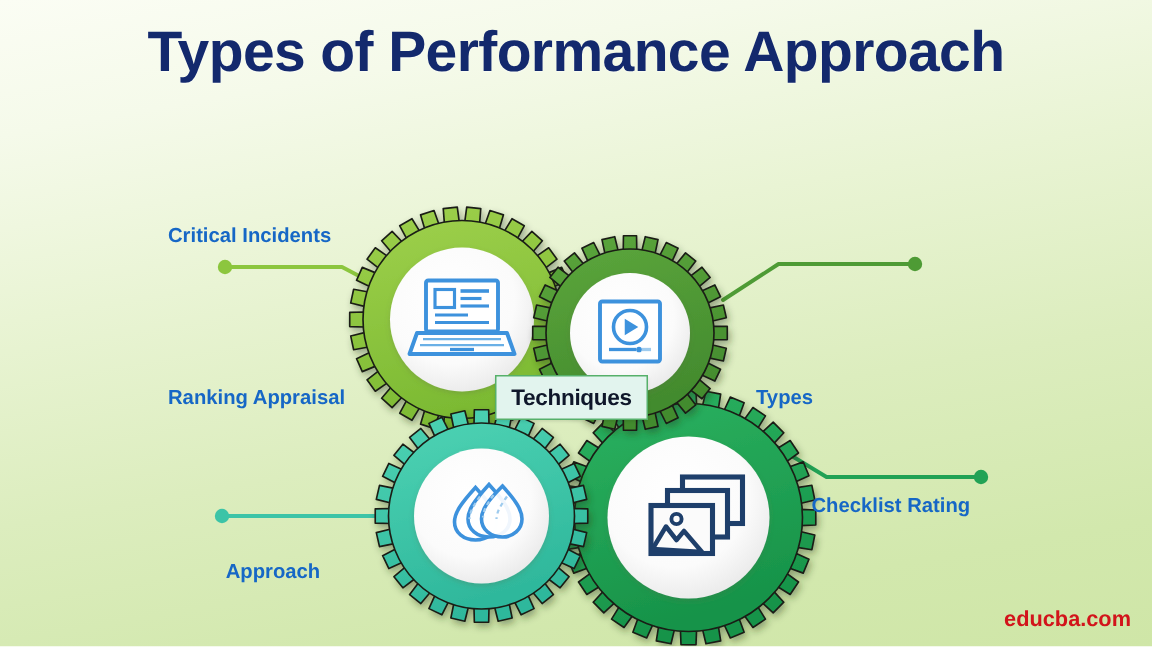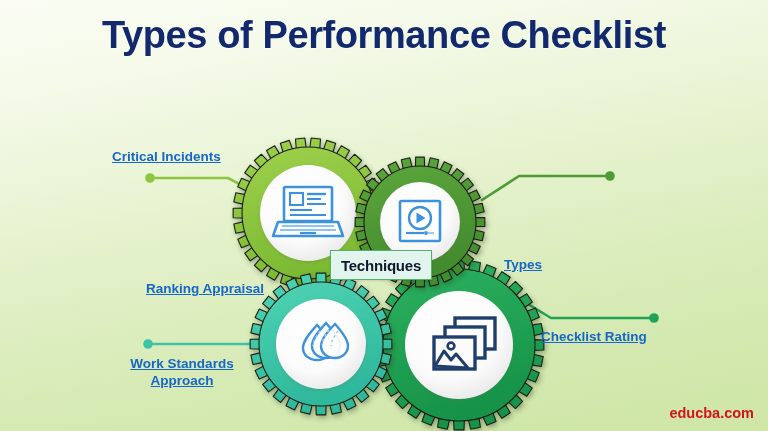--- a/index.html
+++ b/index.html
@@ -47,27 +47,26 @@
 
   
   .lbl {
     position: absolute;
     color: #1667c6;
     font-weight: bold;
     font-size: 13.5px;
     line-height: 17px;
     font-family: "Liberation Sans", sans-serif;
     white-space: nowrap;
-    text-decoration: underline;
   }
   .lbl.two-line { white-space: normal; text-align: center; }
 
   #lbl-critical      { left: 112px; top: 148px; }
   #lbl-graphic       { left: 500px; top: 148px; }
-  #lbl-ranking       { left: 112px; top: 280px; margin-left: 34px; }
+  #lbl-ranking       { left: 112px; top: 256px; }
   #lbl-mbos          { left: 504px; top: 256px; }
   #lbl-work          { left: 118px; top: 355px; width: 128px; }
   #lbl-checklist     { left: 541px; top: 328px; }
 
   
   #techniques-badge {
     position: absolute;
     left: 330px;
     top: 250px;
     width: 102px;
@@ -98,21 +97,21 @@
     font-weight: bold;
     font-size: 14.5px;
     font-family: "Liberation Sans", sans-serif;
   }
 </style>
 </head>
 <body>
 
 <div id="stage">
 
-  <div id="title">Types of Performance Checklist</div>
+  <div id="title">Types of Performance Approach</div>
 
   <svg id="diagram" viewBox="0 0 768 431">
     <defs>
       <radialGradient id="hubGrad" cx="42%" cy="36%" r="72%">
         <stop offset="0%" stop-color="#ffffff"></stop>
         <stop offset="62%" stop-color="#fbfbfb"></stop>
         <stop offset="100%" stop-color="#e6e6e6"></stop>
       </radialGradient>
       <linearGradient id="gTL" x1="0" y1="0" x2="0.25" y2="1">
         <stop offset="0%" stop-color="#9ed04b"></stop>
@@ -235,21 +234,21 @@
       <path d="M -1 -12 C -6 -5 -8 -1 -8 3" fill="none" stroke="#9ecbee" stroke-width="1.5" stroke-dasharray="2.6 2.6"></path>
       <path d="M 8 -13 C 3 -6 1 -2 1 2" fill="none" stroke="#9ecbee" stroke-width="1.5" stroke-dasharray="2.6 2.6"></path>
       <path d="M 17 -12 C 12 -5 10 -1 10 3" fill="none" stroke="#9ecbee" stroke-width="1.5" stroke-dasharray="2.6 2.6"></path>
     </g>
   </svg>
 
   <div class="lbl" id="lbl-critical">Critical Incidents</div>
   <div class="lbl" id="lbl-ranking">Ranking Appraisal</div>
   <div class="lbl" id="lbl-mbos">Types</div>
   <div class="lbl two-line" id="lbl-work">
-    <span>Work Standards</span><br>
+    <br>
     <span>Approach</span>
   </div>
   <div class="lbl" id="lbl-checklist">Checklist Rating</div>
 
   <div id="techniques-badge">
     <span>Techniques</span>
   </div>
 
   <div id="brand">educba.com</div>
 

